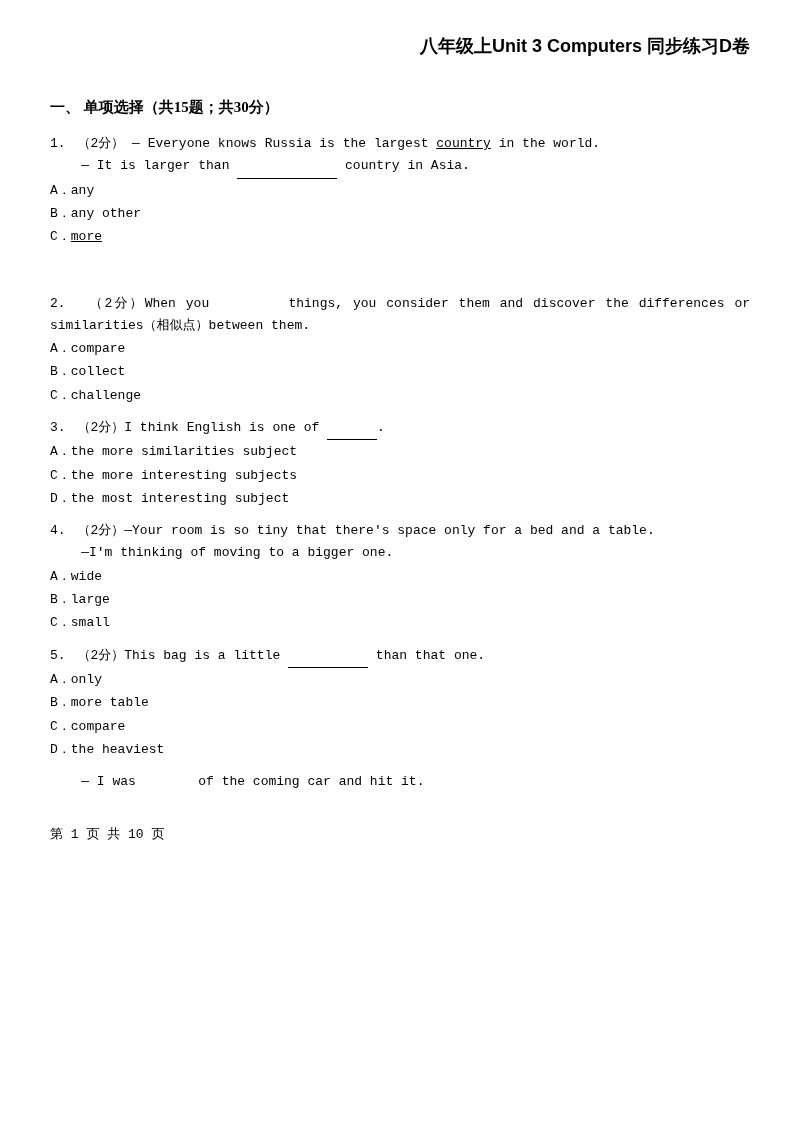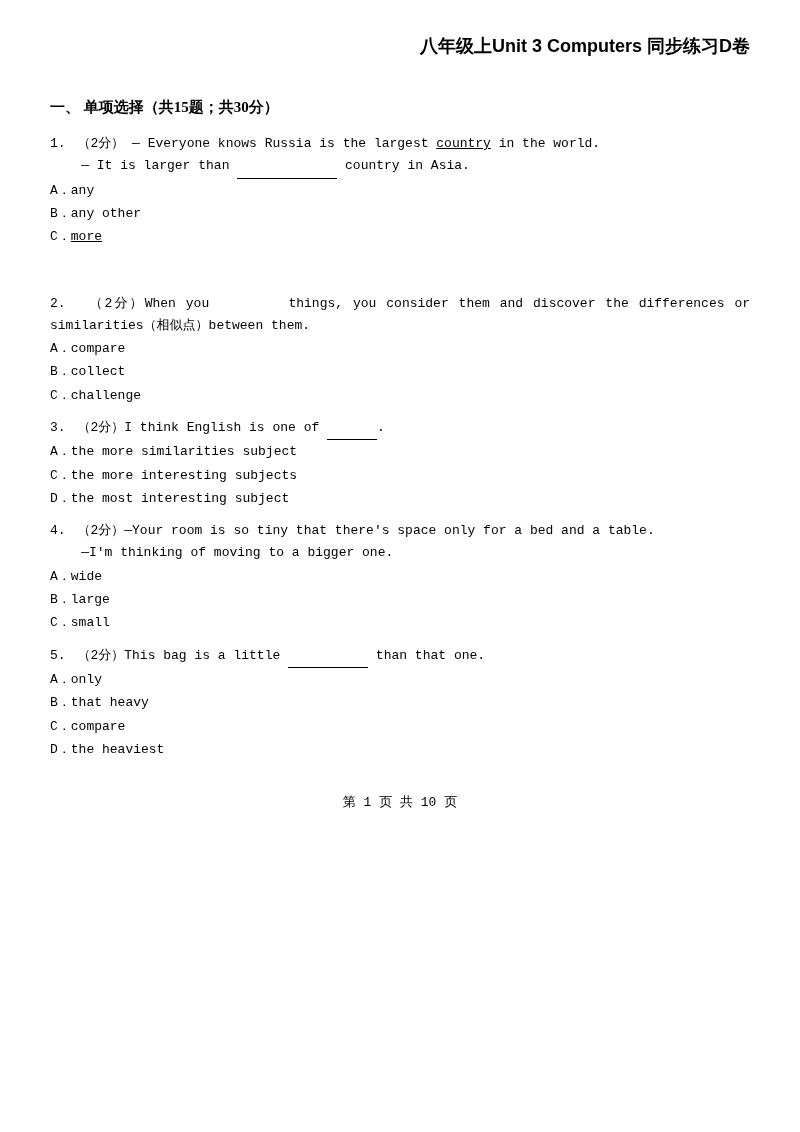--- a/index.html
+++ b/index.html
@@ -63,21 +63,20 @@
       min-width: 50px;
     }
 
     .blank-lg {
       display: inline-block;
       border-bottom: 1px solid #000;
       min-width: 100px;
     }
 
     .page-footer {
-      text-align: center;
       margin-top: 30px;
       font-family: "Courier New", monospace;
       font-size: 13px;
     }
 
     .q-num {
       margin-right: 4px;
     }
 
     p {
@@ -139,23 +138,26 @@
   <p class="option">B．large</p>
   <p class="option">C．small</p>
 </div>
 
 <div class="question-block">
   <p class="question-text">
     <span class="q-num">5.</span>
     <span>（2分）</span>This bag is a little <span class="blank">&nbsp;&nbsp;&nbsp;&nbsp;&nbsp;&nbsp;&nbsp;</span> than that one.
   </p>
   <p class="option">A．only</p>
-  <p class="option">B．that heavy</p>
+  <p class="option">B．more table</p>
   <p class="option">C．compare</p>
   <p class="option">D．the heaviest</p>
 </div>
 
 <div class="question-block">
+  <p class="question-text">
+    &nbsp;&nbsp;&nbsp;&nbsp;— I was&nbsp;&nbsp;&nbsp;&nbsp;&nbsp;&nbsp;&nbsp;&nbsp;of the coming car and hit it.
+  </p>
 </div>
 
 <div class="page-footer">
   <span>第 1 页 共 10 页</span>
 </div>
 
 </body></html>

